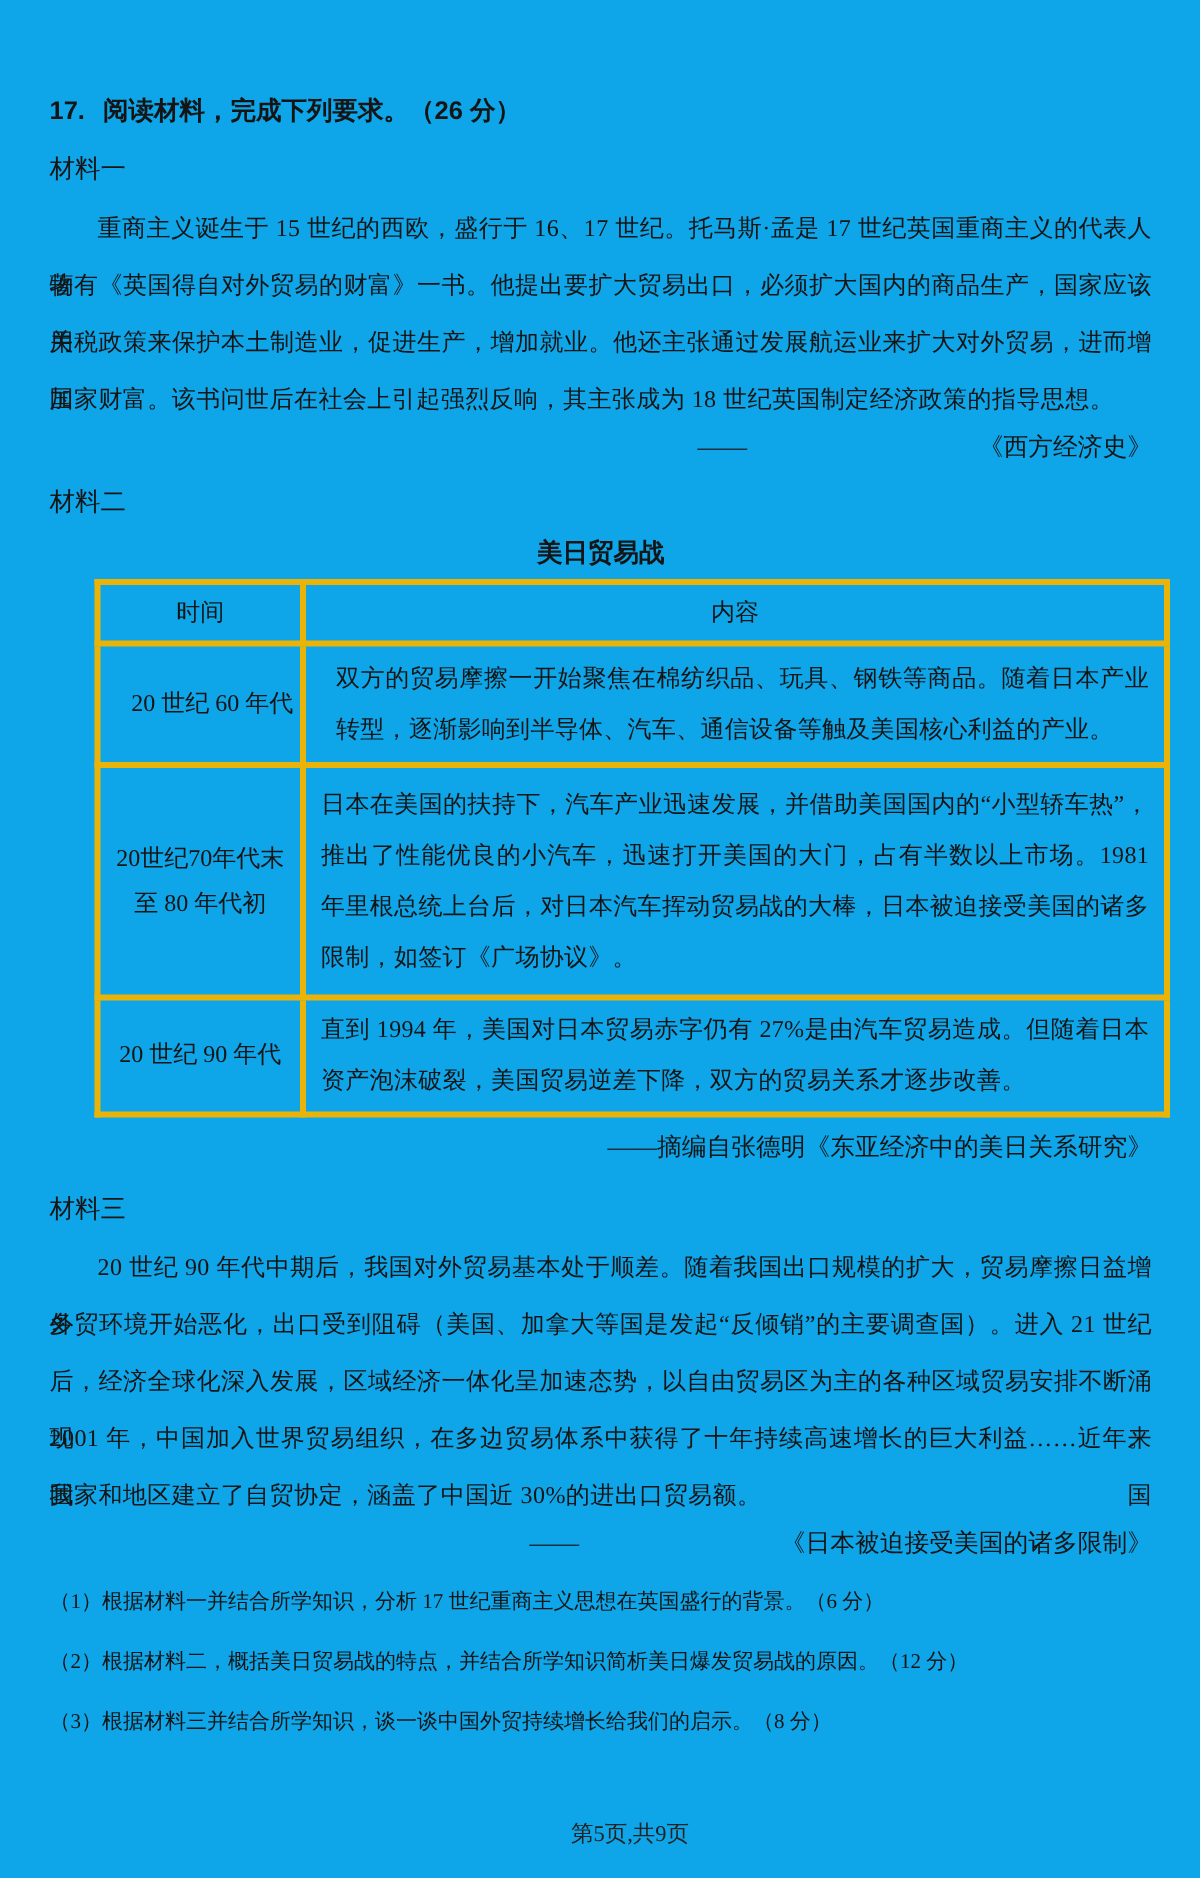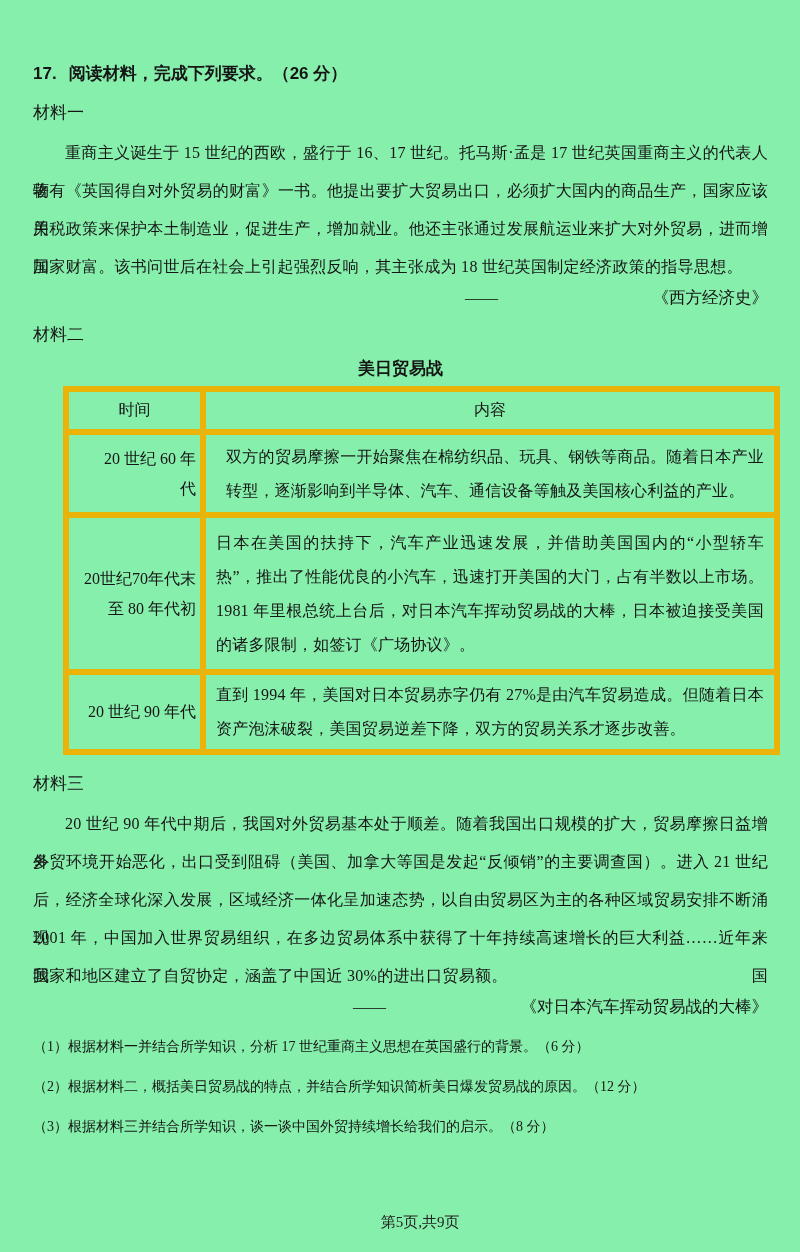--- a/index.html
+++ b/index.html
@@ -1,21 +1,21 @@
 <!DOCTYPE html>
 <html lang="zh"><head>
 <meta charset="utf-8">
 <style>
   html,body{margin:0;padding:0;background:#ffffff;}
   .page{
     position:relative;
     width:800px;height:1252px;
     box-sizing:border-box;
     padding:62px 32px 0 33px;
-    background:#86efac;
+    background:#0ea5e9;
     color:#151515;
     font-family:"Liberation Serif",serif;
     font-size:16px;
     overflow:hidden;
   }
   
   .qhead{
     display:flex;align-items:baseline;gap:12px;
     font-family:"Liberation Sans",sans-serif;
     font-weight:700;font-size:17px;line-height:24px;
@@ -49,28 +49,28 @@
     font-family:"Liberation Sans",sans-serif;
     font-weight:700;font-size:17px;line-height:22px;
   }
   table.tw{
     margin-top:6px;margin-left:30px;
     width:717px;border-collapse:collapse;
     border:2px solid #1a1a1a;
     table-layout:fixed;
   }
   table.tw td,table.tw th{
-    border:6px solid #eab308;
+    border:4px solid #eab308;
     font-weight:normal;
     font-size:16px;
   }
   col.c-time{width:137px;}
   th.hdr{height:35px;text-align:center;vertical-align:middle;font-size:16.5px;}
   td.time{
-    text-align:right;vertical-align:middle;
+    text-align:center;vertical-align:middle;
     white-space:pre-line;
     font-size:15.5px;line-height:30px;
     padding:2px 4px;
   }
   td.cont{
     vertical-align:middle;
     text-align:justify;
     line-height:34px;
     padding:2px 10px;
     letter-spacing:0.2px;
@@ -134,34 +134,35 @@
 至 80 年代初</td>
       <td class="cont">日本在美国的扶持下，汽车产业迅速发展，并借助美国国内的“小型轿车热”，推出了性能优良的小汽车，迅速打开美国的大门，占有半数以上市场。1981 年里根总统上台后，对日本汽车挥动贸易战的大棒，日本被迫接受美国的诸多限制，如签订《广场协议》。</td>
     </tr>
     <tr class="r3">
       <td class="time">20 世纪 90 年代</td>
       <td class="cont">直到 1994 年，美国对日本贸易赤字仍有 27%是由汽车贸易造成。但随着日本资产泡沫破裂，美国贸易逆差下降，双方的贸易关系才逐步改善。</td>
     </tr>
   </tbody>
     </table>
 
+  <div class="attr m2">——摘编自张德明《东亚经济中的美日关系研究》</div>
 
   <div class="mat-label" style="margin-top:18px;">材料三</div>
 
   <div class="para">
     <div class="pline indent">20 世纪 90 年代中期后，我国对外贸易基本处于顺差。随着我国出口规模的扩大，贸易摩擦日益增多，</div>
     <div class="pline">外贸环境开始恶化，出口受到阻碍（美国、加拿大等国是发起“反倾销”的主要调查国）。进入 21 世纪</div>
     <div class="pline">后，经济全球化深入发展，区域经济一体化呈加速态势，以自由贸易区为主的各种区域贸易安排不断涌现。</div>
     <div class="pline">2001 年，中国加入世界贸易组织，在多边贸易体系中获得了十年持续高速增长的巨大利益……近年来我国</div>
     <div class="pline last">国家和地区建立了自贸协定，涵盖了中国近 30%的进出口贸易额。</div>
   </div>
 
   <div class="attr m3">
     <span class="dash">——</span>
-    <span>《对日本汽车挥动贸易战的大棒》</span>
+    <span>《日本被迫接受美国的诸多限制》</span>
   </div>
 
   <div class="qs">
     <div class="qline">（1）根据材料一并结合所学知识，分析 17 世纪重商主义思想在英国盛行的背景。（6 分）</div>
     <div class="qline">（2）根据材料二，概括美日贸易战的特点，并结合所学知识简析美日爆发贸易战的原因。（12 分）</div>
     <div class="qline">（3）根据材料三并结合所学知识，谈一谈中国外贸持续增长给我们的启示。（8 分）</div>
   </div>
 
   <div class="footer">第5页,共9页</div>
 

